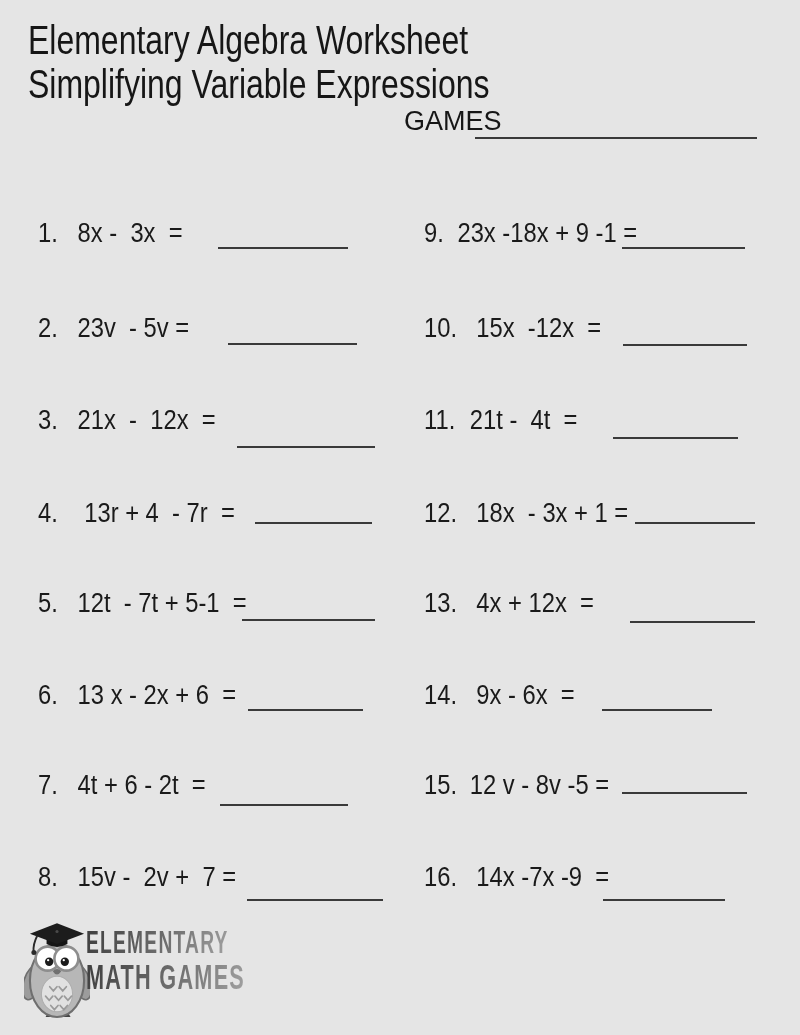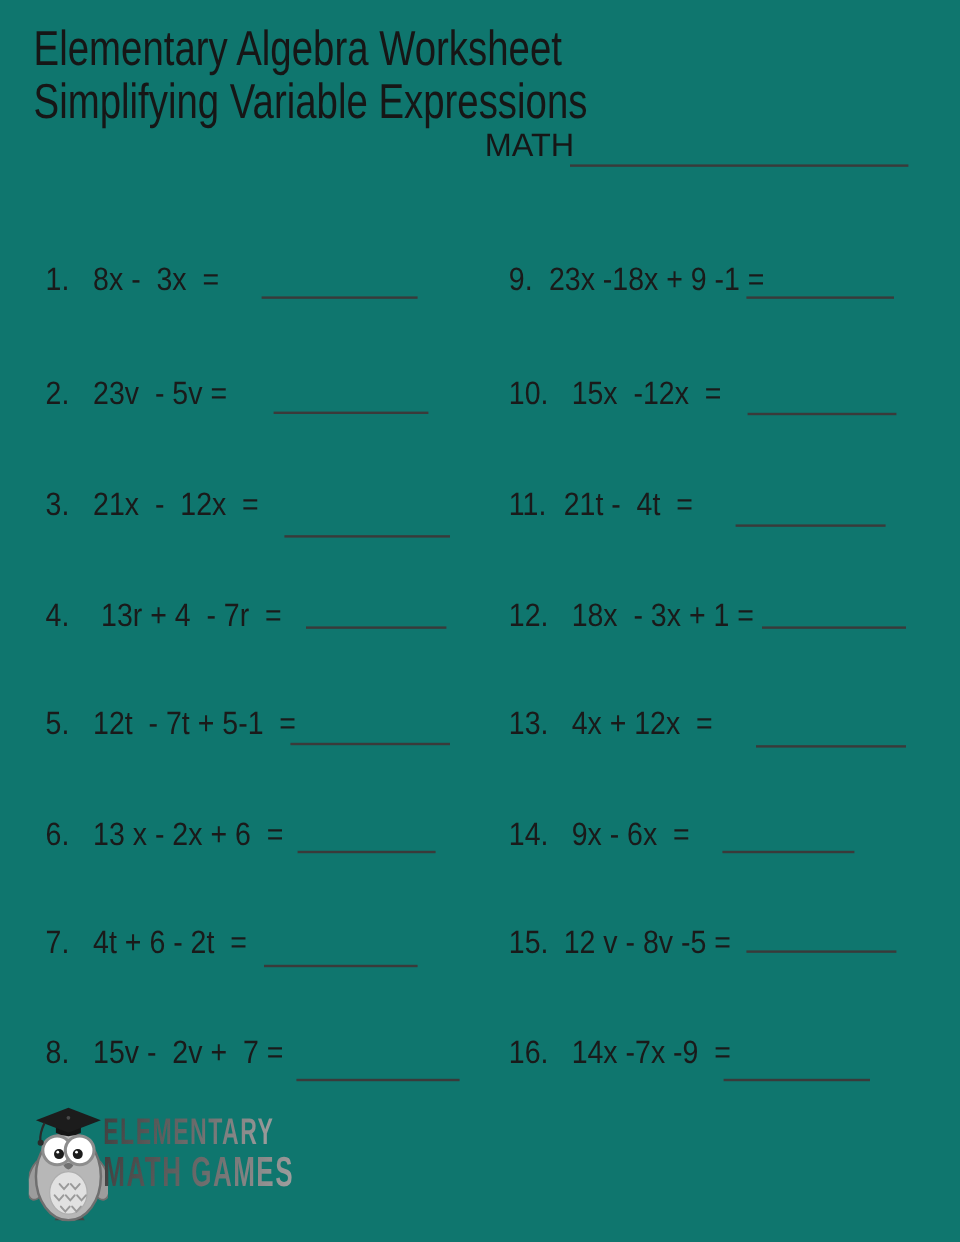--- a/index.html
+++ b/index.html
@@ -1,17 +1,17 @@
 <!DOCTYPE html>
 <html><head>
 <meta charset="utf-8">
 <style>
   html,body { margin:0; padding:0; background:#ffffff; }
   .page {
-    position:relative; width:800px; height:1035px; background:#0f766e;
+    position:relative; width:800px; height:1035px; background:#e5e5e5;
     font-family:"Liberation Sans", sans-serif; color:#1a1a1a; overflow:hidden;
   }
   .title, .subtitle {
     position:absolute; left:28px; white-space:nowrap; color:#161616;
     font-size:41px; line-height:44px; font-weight:400;
     transform:scaleX(0.78); transform-origin:left top;
   }
   .title { top:18px; }
   .subtitle { top:62px; }
   .name-label {
@@ -46,21 +46,21 @@
   .owl { position:absolute; left:24px; top:918px; }
 </style>
 </head>
 <body>
 
 <div class="page">
 
   <div class="title">Elementary Algebra Worksheet</div>
   <div class="subtitle">Simplifying Variable Expressions</div>
 
-  <div class="name-label">MATH</div>
+  <div class="name-label">GAMES</div>
   <div class="line" style="left:475px;top:137px;width:282px"></div>
 
   <div class="prob" style="top:216px;left:38px"><span class="num">1.</span><span class="expr">8x -  3x  =</span></div>
   <div class="line" style="left:218px;top:247px;width:130px"></div>
 
   <div class="prob" style="top:311px;left:38px"><span class="num">2.</span><span class="expr">23v  - 5v =</span></div>
   <div class="line" style="left:228px;top:343px;width:129px"></div>
 
   <div class="prob" style="top:403px;left:38px"><span class="num">3.</span><span class="expr">21x  -  12x  =</span></div>
   <div class="line" style="left:237px;top:446px;width:138px"></div>

